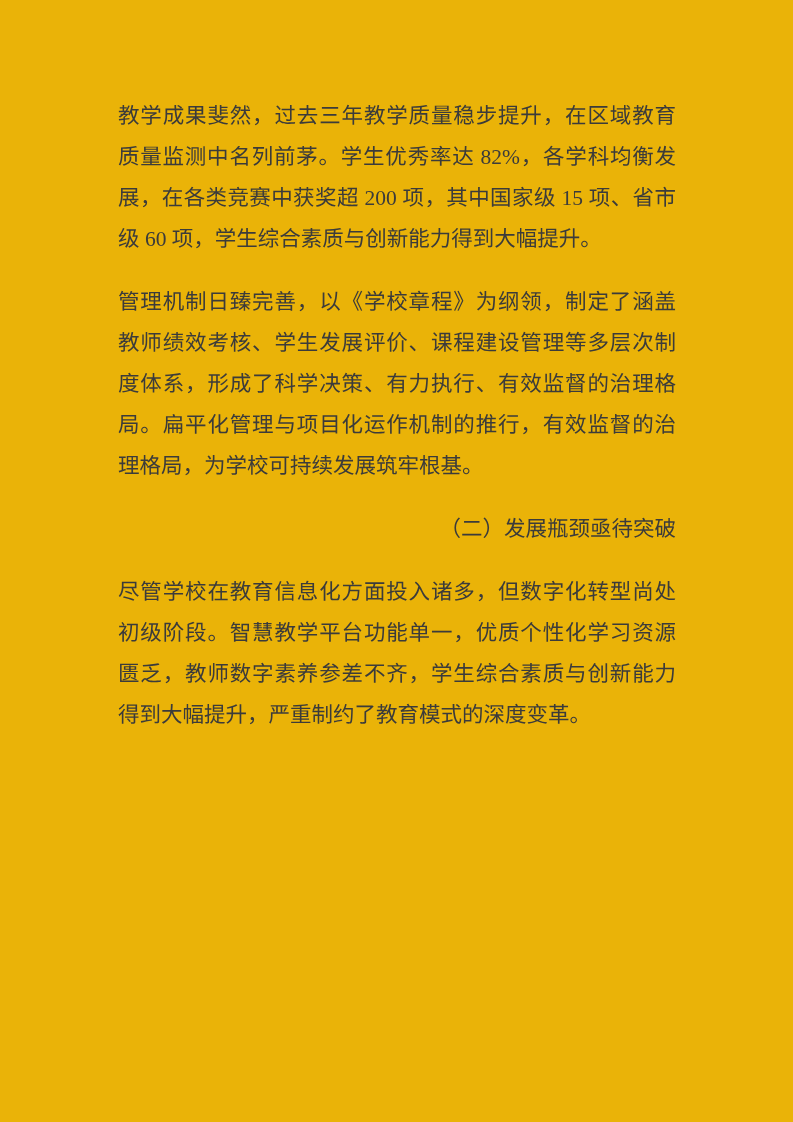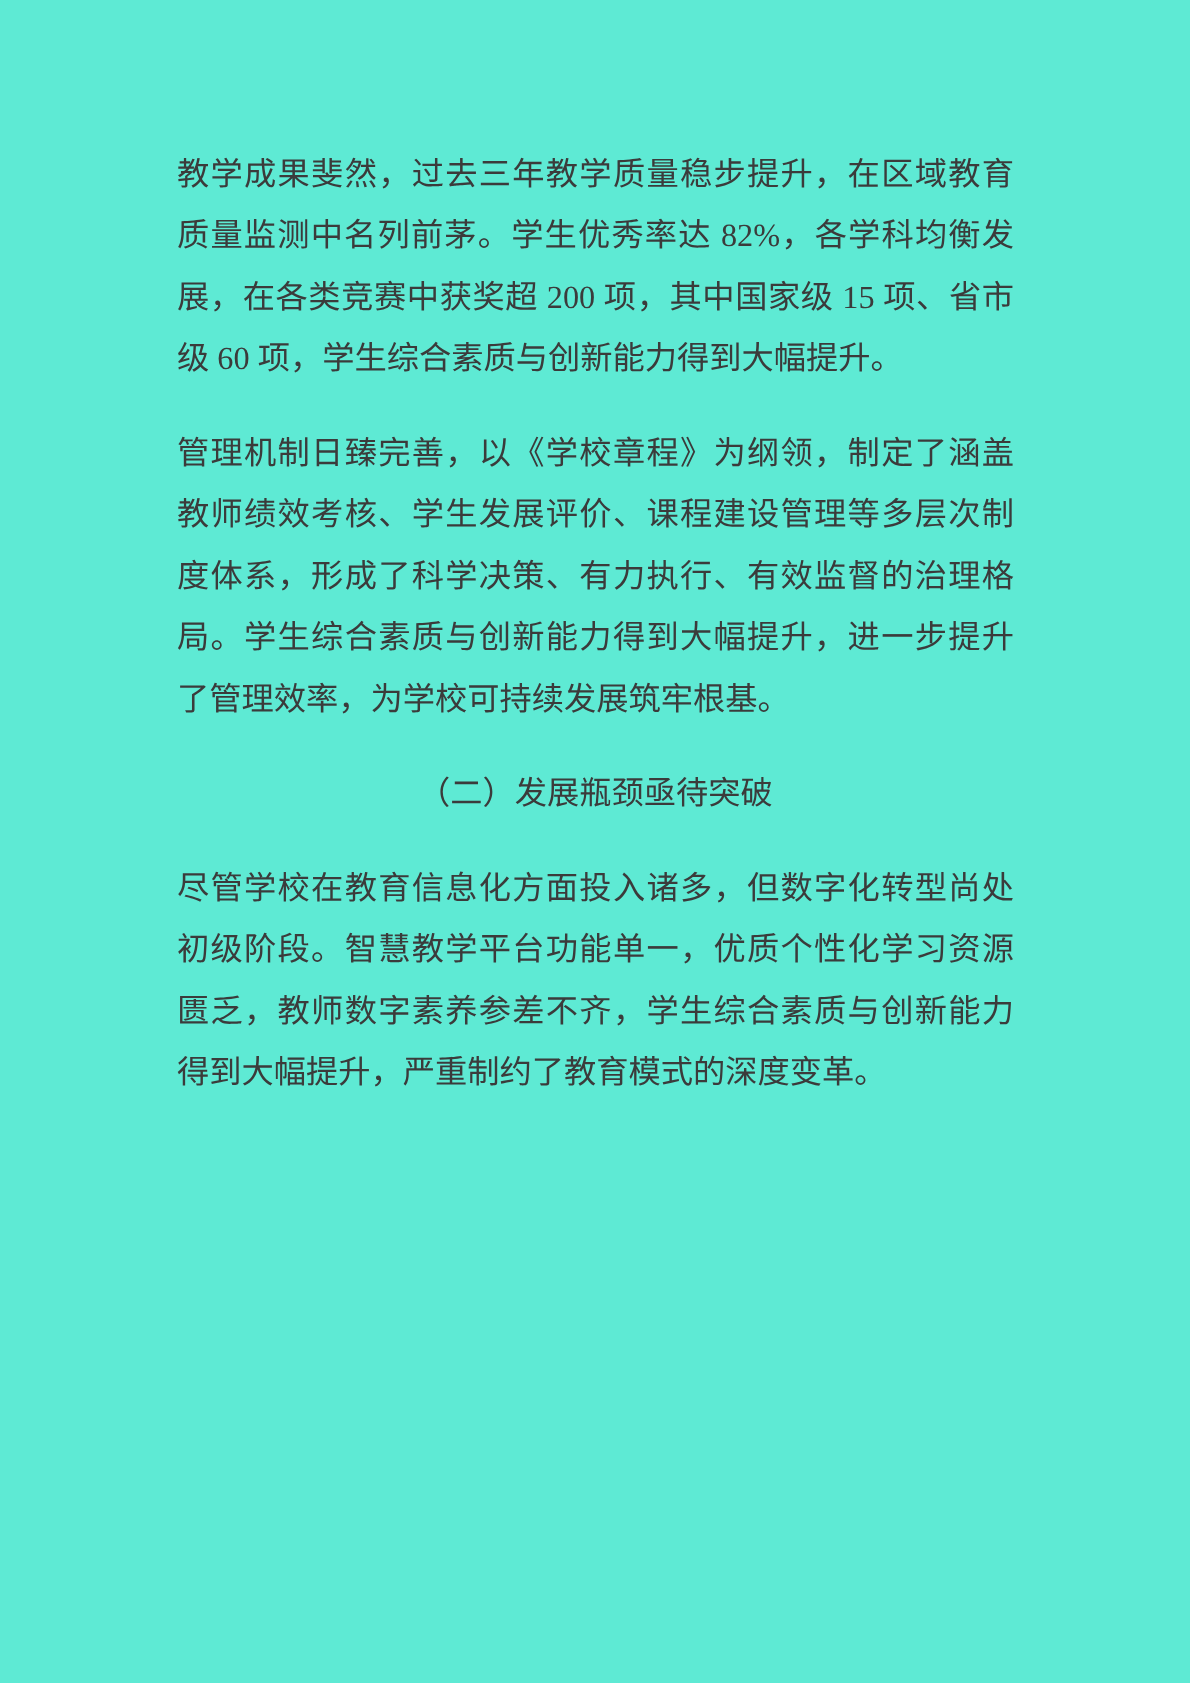--- a/index.html
+++ b/index.html
@@ -5,47 +5,47 @@
   html, body {
     margin: 0;
     padding: 0;
     background: #ffffff;
   }
   .page {
     position: relative;
     width: 793px;
     height: 1122px;
     box-sizing: border-box;
-    background: #5eead4;
+    background: #eab308;
     padding: 96px 117px 0 118px;
     overflow: hidden;
     font-family: "Liberation Serif", "DejaVu Serif", serif;
     color: #3b3b3b;
     font-size: 21.5px;
     line-height: 41px;
     text-align: justify;
   }
   .page p,
   .page h2 {
     margin: 0 0 22px 0;
     padding: 0;
     font-size: 21.5px;
     font-weight: normal;
     line-height: 41px;
   }
   .section-heading {
-    text-align: center;
+    text-align: right;
     font-family: Liberation Serif, serif;
   }
 </style>
 </head>
 <body>
 
 <div class="page">
   <p class="body-para">教学成果斐然，过去三年教学质量稳步提升，在区域教育质量监测中名列前茅。学生优秀率达 82%，各学科均衡发展，在各类竞赛中获奖超 200 项，其中国家级 15 项、省市级 60 项，学生综合素质与创新能力得到大幅提升。</p>
 
-  <p class="body-para">管理机制日臻完善，以《学校章程》为纲领，制定了涵盖教师绩效考核、学生发展评价、课程建设管理等多层次制度体系，形成了科学决策、有力执行、有效监督的治理格局。学生综合素质与创新能力得到大幅提升，进一步提升了管理效率，为学校可持续发展筑牢根基。</p>
+  <p class="body-para">管理机制日臻完善，以《学校章程》为纲领，制定了涵盖教师绩效考核、学生发展评价、课程建设管理等多层次制度体系，形成了科学决策、有力执行、有效监督的治理格局。扁平化管理与项目化运作机制的推行，有效监督的治理格局，为学校可持续发展筑牢根基。</p>
 
   <h2 class="section-heading">（二）发展瓶颈亟待突破</h2>
 
   <p class="body-para">尽管学校在教育信息化方面投入诸多，但数字化转型尚处初级阶段。智慧教学平台功能单一，优质个性化学习资源匮乏，教师数字素养参差不齐，学生综合素质与创新能力得到大幅提升，严重制约了教育模式的深度变革。</p>
 
 </div>
 
 </body></html>

